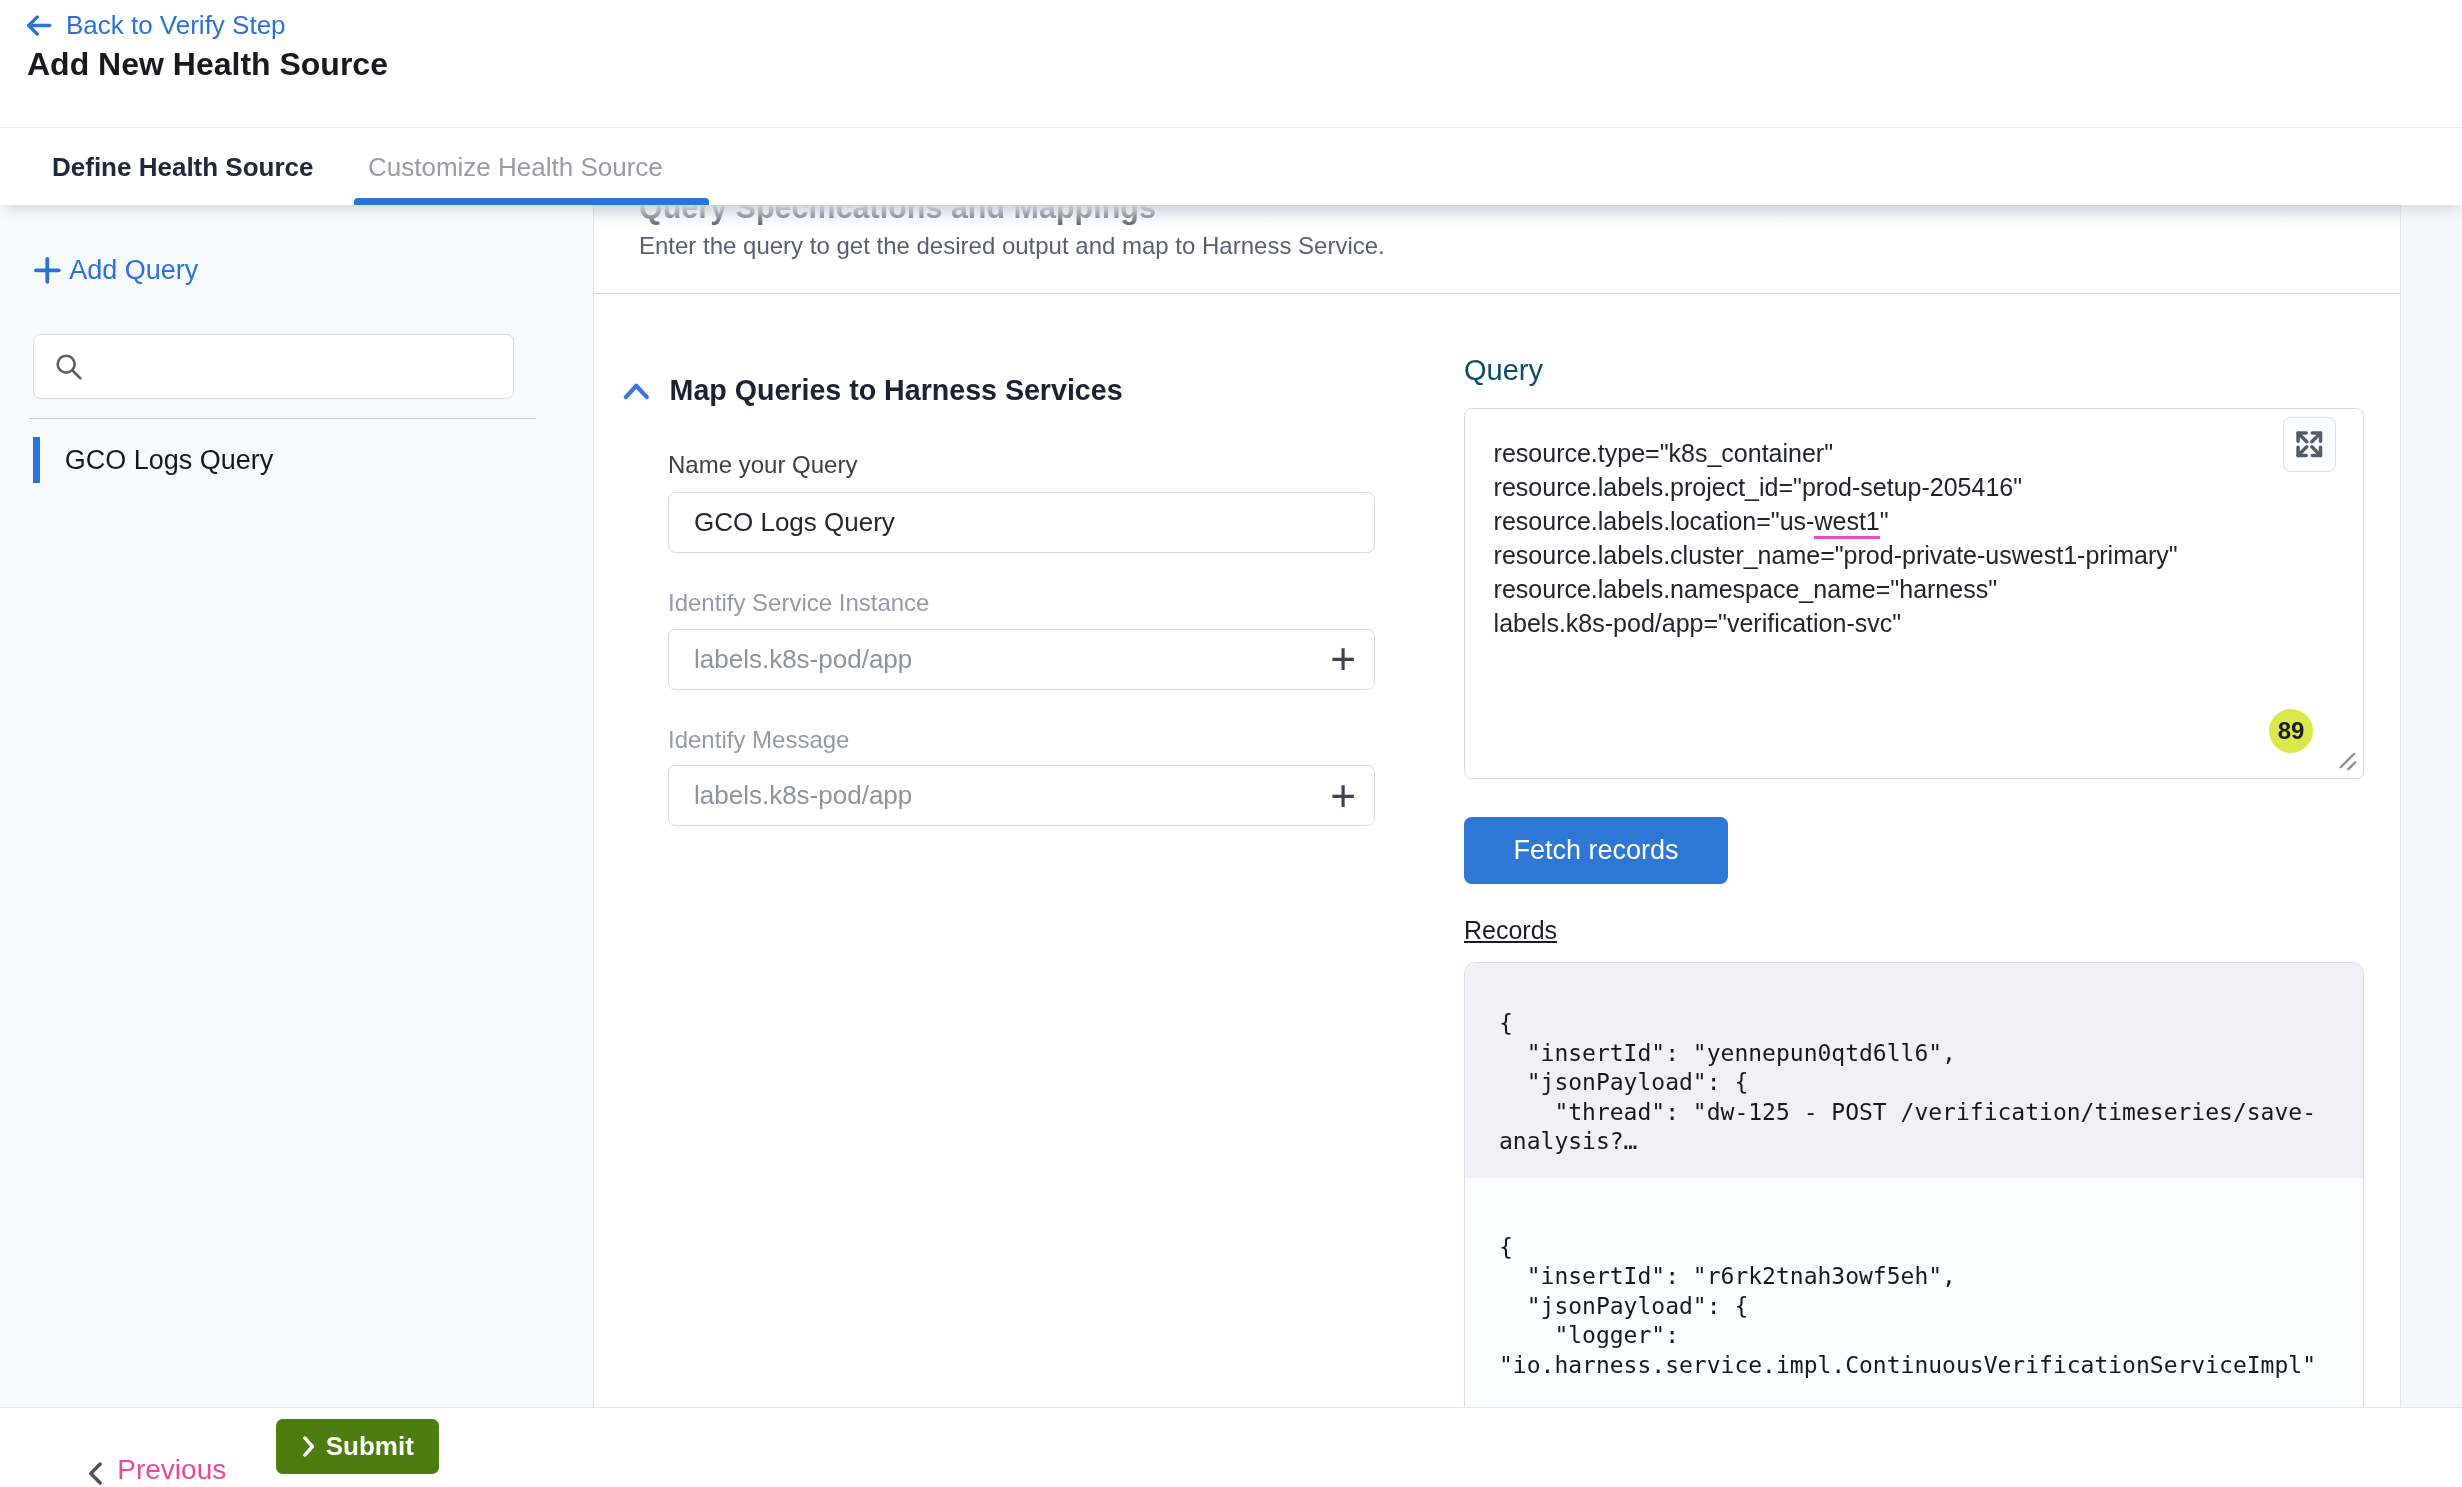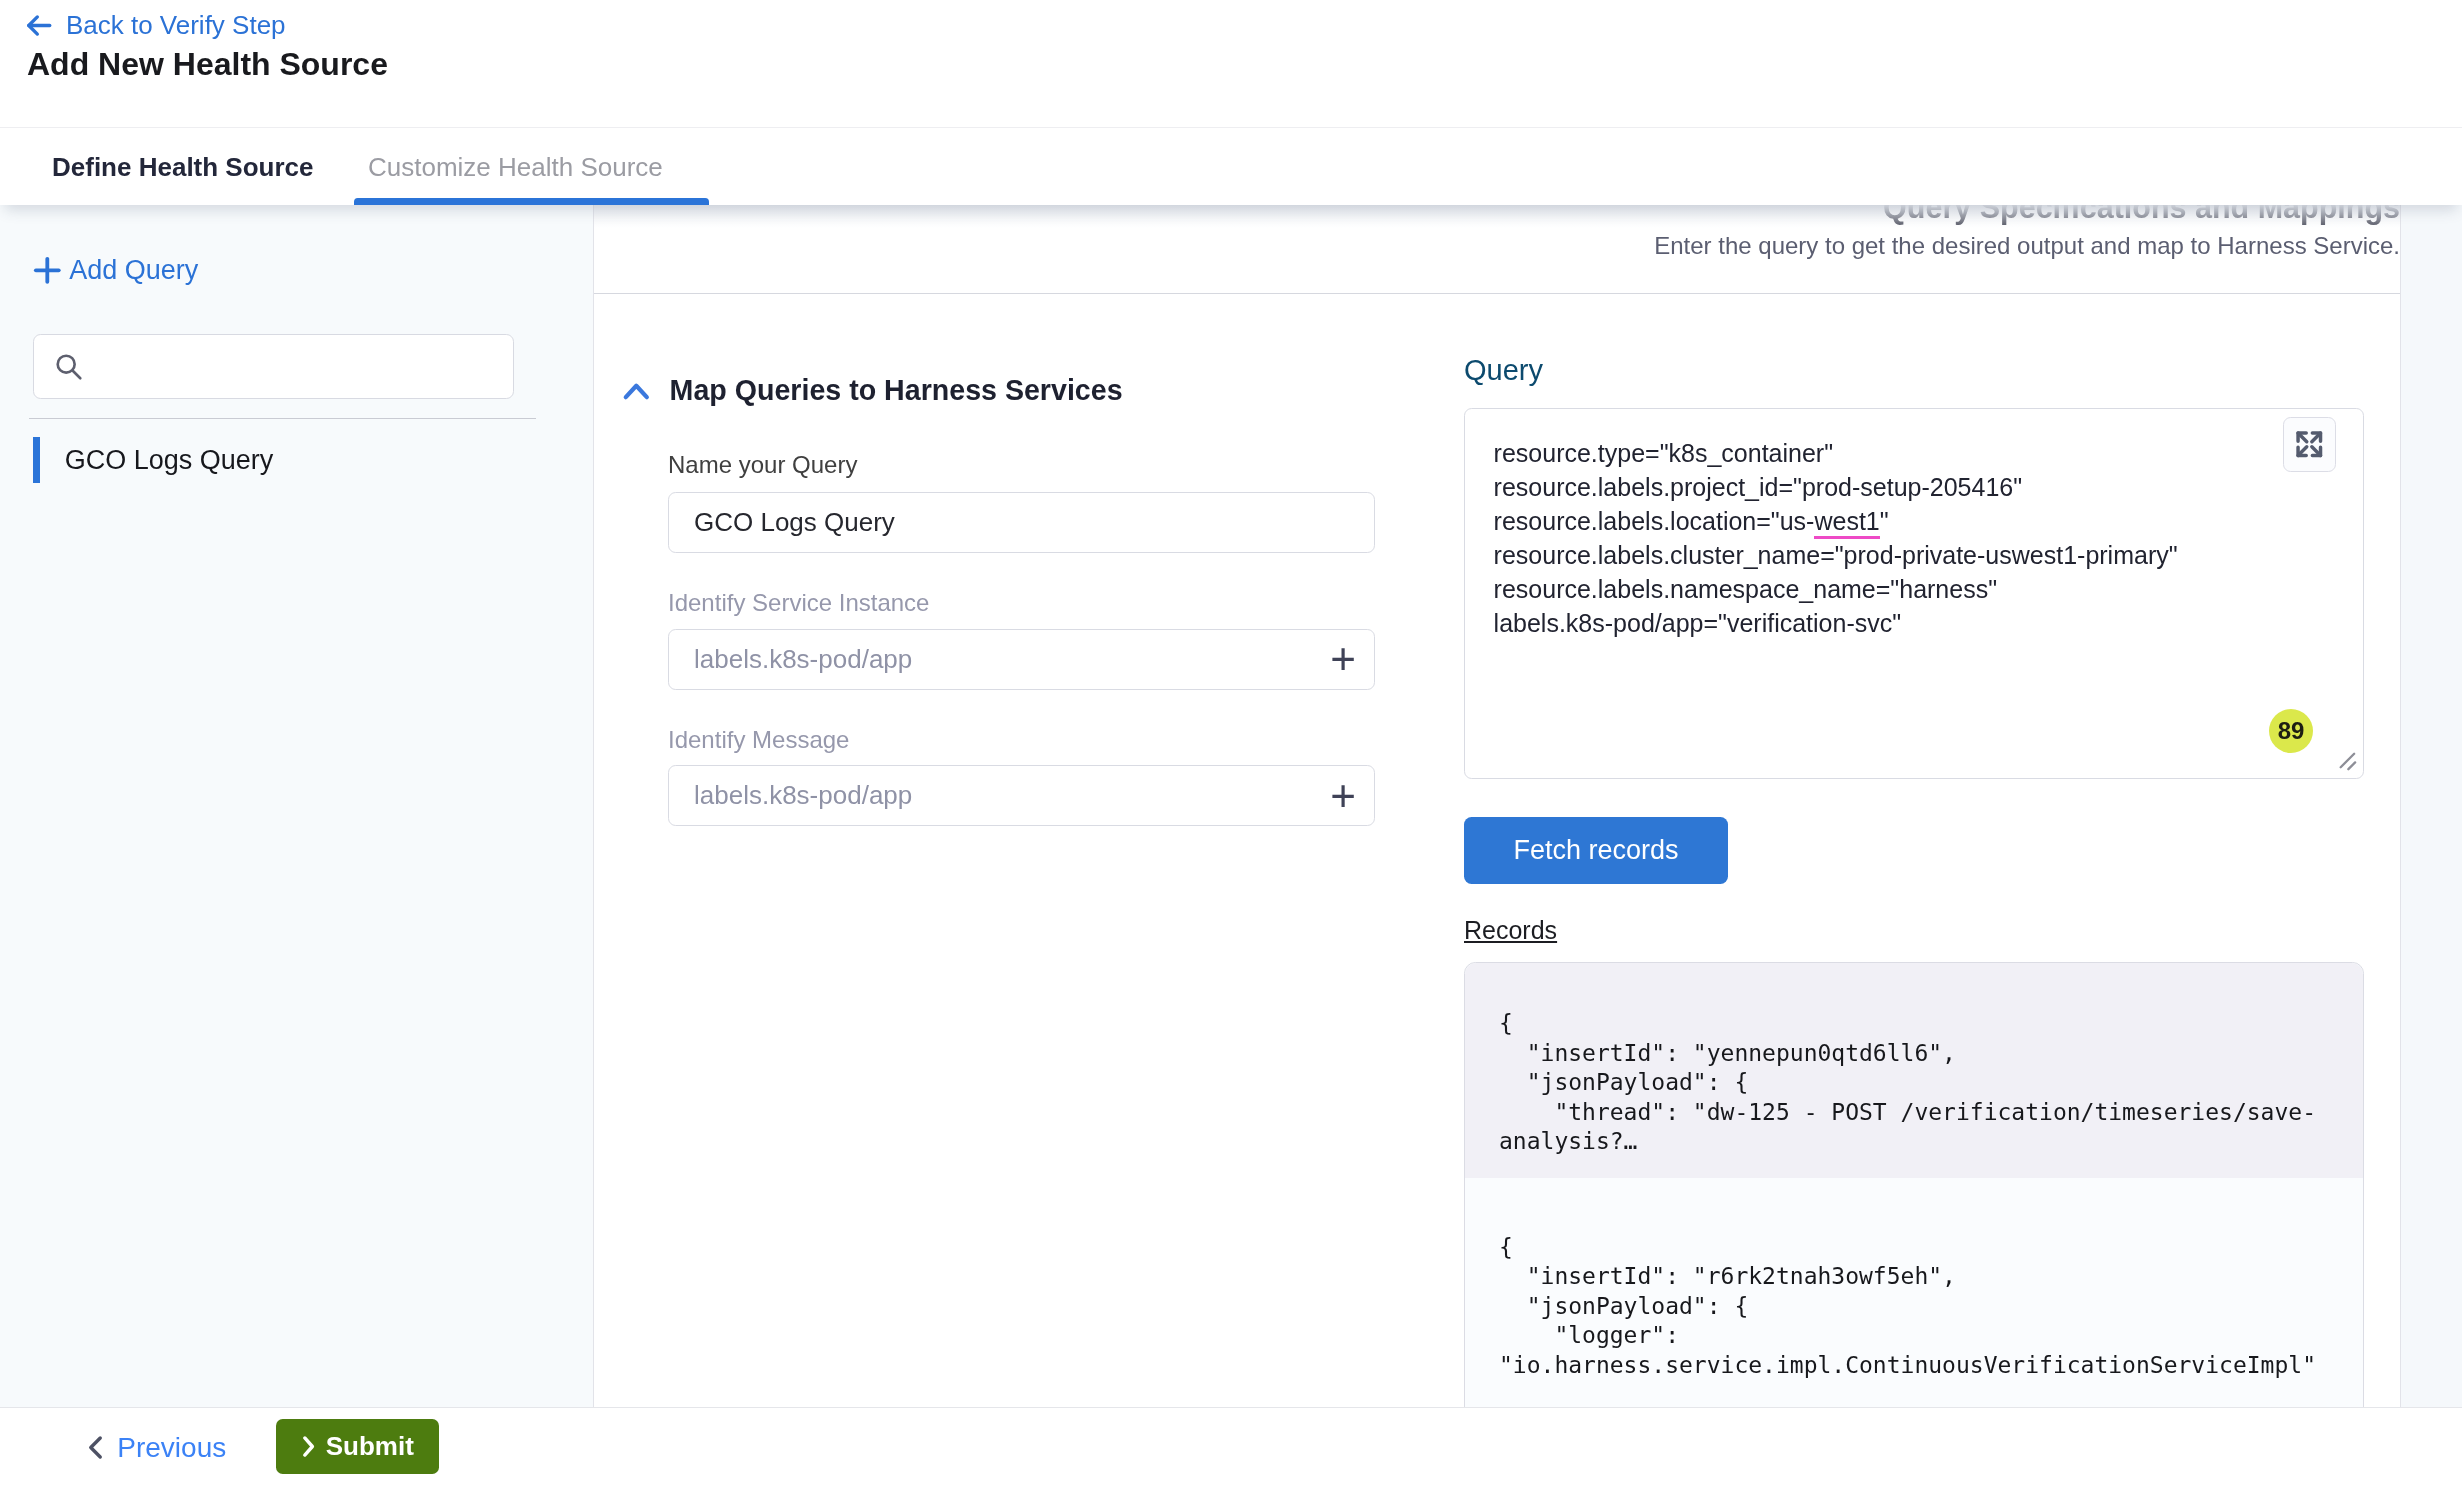--- a/index.html
+++ b/index.html
@@ -37,21 +37,21 @@
   .search-input { border:none; outline:none; flex:1; height:100%; font-size:25px; background:transparent;
                   font-family:"Liberation Sans", sans-serif; }
   .sidebar-divider { position:absolute; left:28.6px; top:213px; width:507px; height:1px; background:#c9cbd3; }
   .query-item { position:absolute; left:33px; top:231px; height:48px; display:flex; align-items:center; cursor:pointer; }
   .query-item-bar { width:6.7px; height:46px; background:#2b74d8; margin-right:25px; }
   .query-item-label { font-size:27px; color:#17181d; }
 
   
   .card { position:absolute; left:593px; top:0; width:1808px; height:100%; background:#fff;
           border-left:1px solid #e2e3e9; border-right:1px solid #e2e3e9; overflow:hidden; }
-  .card-head { position:relative; height:89px; padding-left:45px; border-bottom:1px solid #d6d8df; overflow:hidden;text-align:right; }
+  .card-head { position:relative; height:89px; padding-left:45px; border-bottom:1px solid #d6d8df; overflow:hidden; }
   .main-heading { margin:-15.2px 0 0 0; font-size:30.5px; font-weight:700; color:#4e505e; }
   .main-subheading { margin:6.7px 0 0 0; font-size:24px; color:#5b5e71; }
   .head-fade { position:absolute; top:0; left:0; right:0; height:23px; pointer-events:none;
                background:linear-gradient(rgba(234,237,242,.95), rgba(255,255,255,0)); }
 
   
   .map-col { position:absolute; left:28px; top:169px; width:762px; }
   .map-title-row { display:flex; align-items:center; gap:19px; }
   .map-title { font-size:28.6px; font-weight:700; color:#1e2130; }
   .fields { margin-left:46px; width:707px; }
@@ -87,22 +87,22 @@
   .record-block.shaded { background:#f1f0f6; border-radius:11.4px 11.4px 0 0; padding:46px 34px 21px; }
   .record-block.plain { padding:55px 34px 0; }
   .record-line { font-family:"DejaVu Sans Mono", monospace; font-size:23px; line-height:29.5px;
                  color:#17181c; white-space:pre; }
   .show-all { display:flex; align-items:center; gap:9.5px; margin-top:17px; color:#2b6fd3;
               font-size:26px; cursor:pointer; }
 
   
   .footer { position:absolute; top:1407px; left:0; right:0; height:80px; background:#fff;
             border-top:1px solid #e5e6ea; z-index:8; }
-  .prev-btn { position:absolute; left:81px; top:0; height:100%; display:flex; align-items:center; gap:13.3px;
-              color:#3b82f6; font-size:28px; cursor:pointer; background:none; border:none;
+  .prev-btn { position:absolute; left:81px; top:0; height:100%; display:flex; align-items:flex-end; gap:13.3px;
+              color:#ec4899; font-size:28px; cursor:pointer; background:none; border:none;
               font-family:"Liberation Sans", sans-serif; }
   .submit-btn { position:absolute; left:276px; top:11.4px; height:55px; padding:0 25px; background:#4d7c0f;
                 border:none; border-radius:6.7px; color:#fff; font-size:26px; font-weight:700;
                 display:flex; align-items:center; gap:9.5px; cursor:pointer;
                 font-family:"Liberation Sans", sans-serif; }
   svg { display:block; }
 </style>
 </head>
 <body>
 

